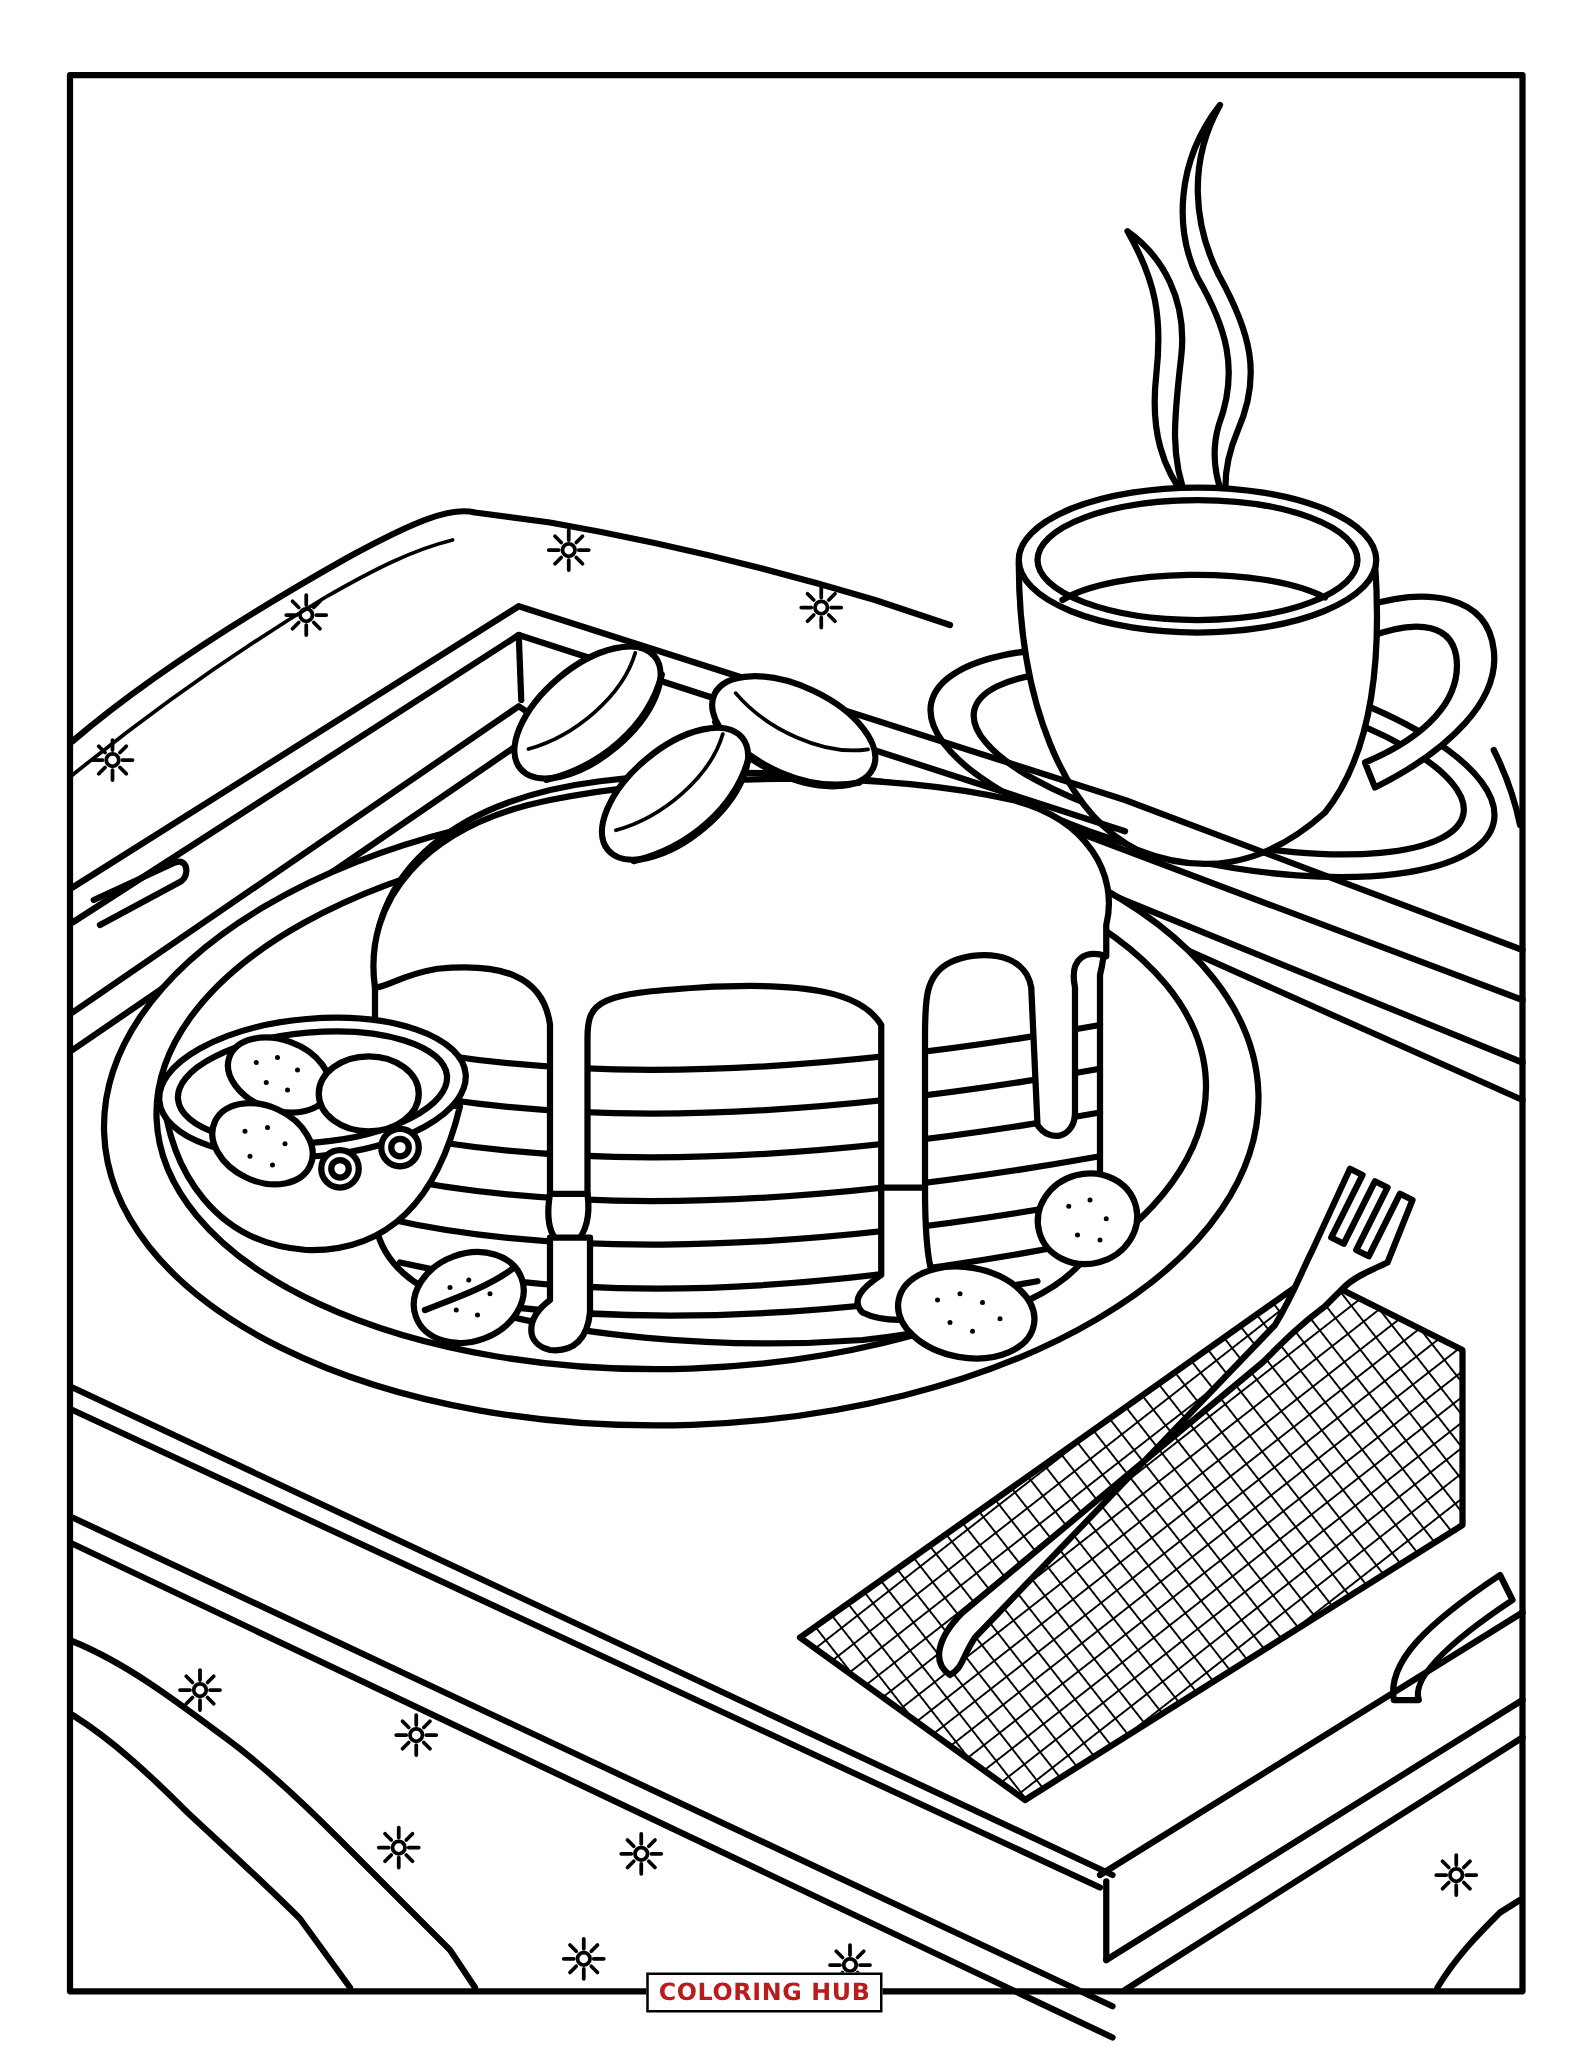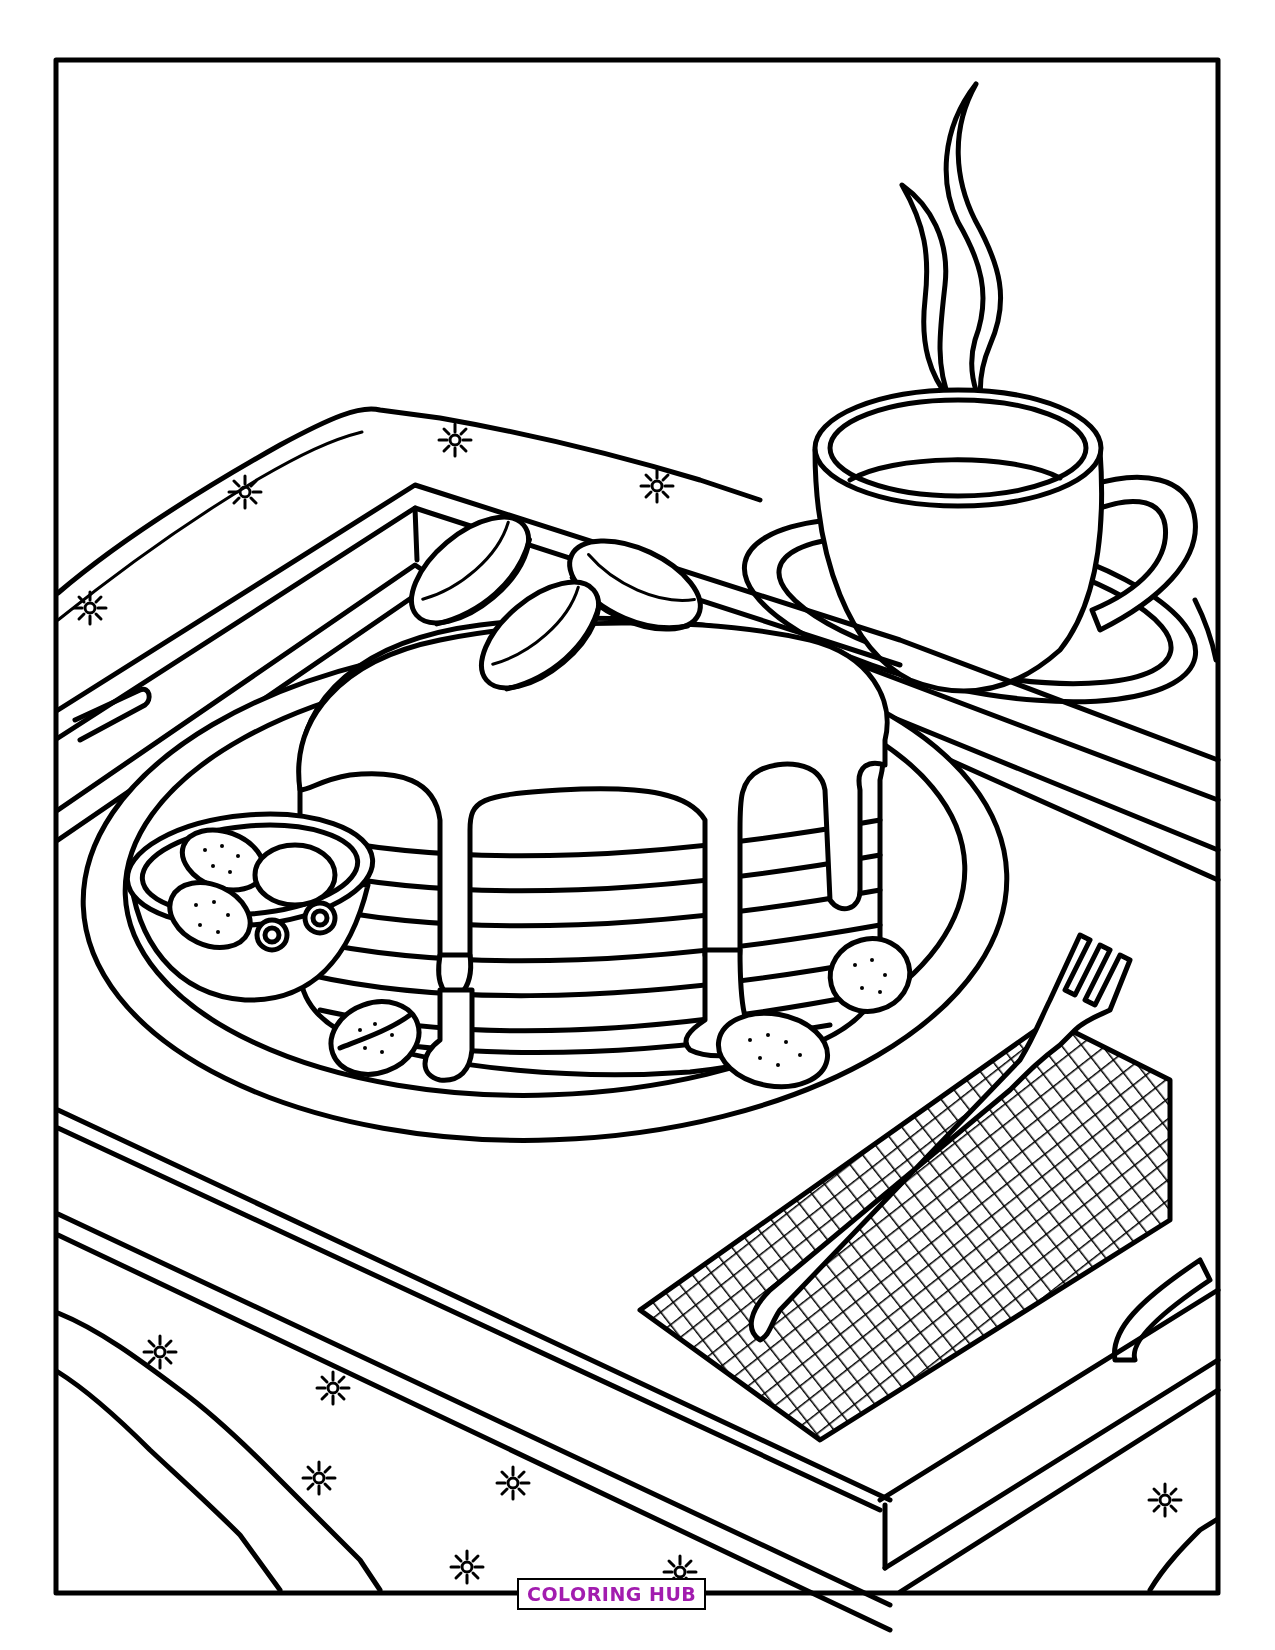--- a/index.html
+++ b/index.html
@@ -3,21 +3,21 @@
 <meta charset="utf-8">
 <style>
   html,body{margin:0;padding:0;background:#ffffff;}
   body{width:1275px;height:1650px;position:relative;overflow:hidden;font-family:"DejaVu Sans",sans-serif;}
   #art{position:absolute;left:0;top:0;width:1275px;height:1650px;}
   .ln{fill:none;stroke:#000;stroke-width:5;stroke-linecap:round;stroke-linejoin:round;}
   .lt{fill:none;stroke:#000;stroke-width:3;stroke-linecap:round;stroke-linejoin:round;}
   .wf{fill:#fff;stroke:#000;stroke-width:5;stroke-linejoin:round;}
   .dot{fill:#000;}
   .watermark{position:absolute;left:517px;top:1578px;height:28px;padding:0 8px;background:#fff;border:2px solid #000;
-    display:flex;align-items:center;justify-content:center;font-family:"DejaVu Sans",sans-serif;font-weight:bold;font-size:19px;letter-spacing:0.5px;color:#a21caf;}
+    display:flex;align-items:center;justify-content:center;font-family:"DejaVu Sans",sans-serif;font-weight:bold;font-size:19px;letter-spacing:0.5px;color:#b91c1c;}
 </style>
 </head>
 <body>
 
 <svg id="art" viewBox="0 0 1275 1650" xmlns="http://www.w3.org/2000/svg">
 
   <rect x="56" y="60" width="1162" height="1533" class="ln"></rect>
 
   <g>
     <path class="ln" d="M58,593 C120,540 200,490 280,445 C330,418 360,405 380,410 L440,418 C520,432 600,450 700,480 L760,500"></path>

